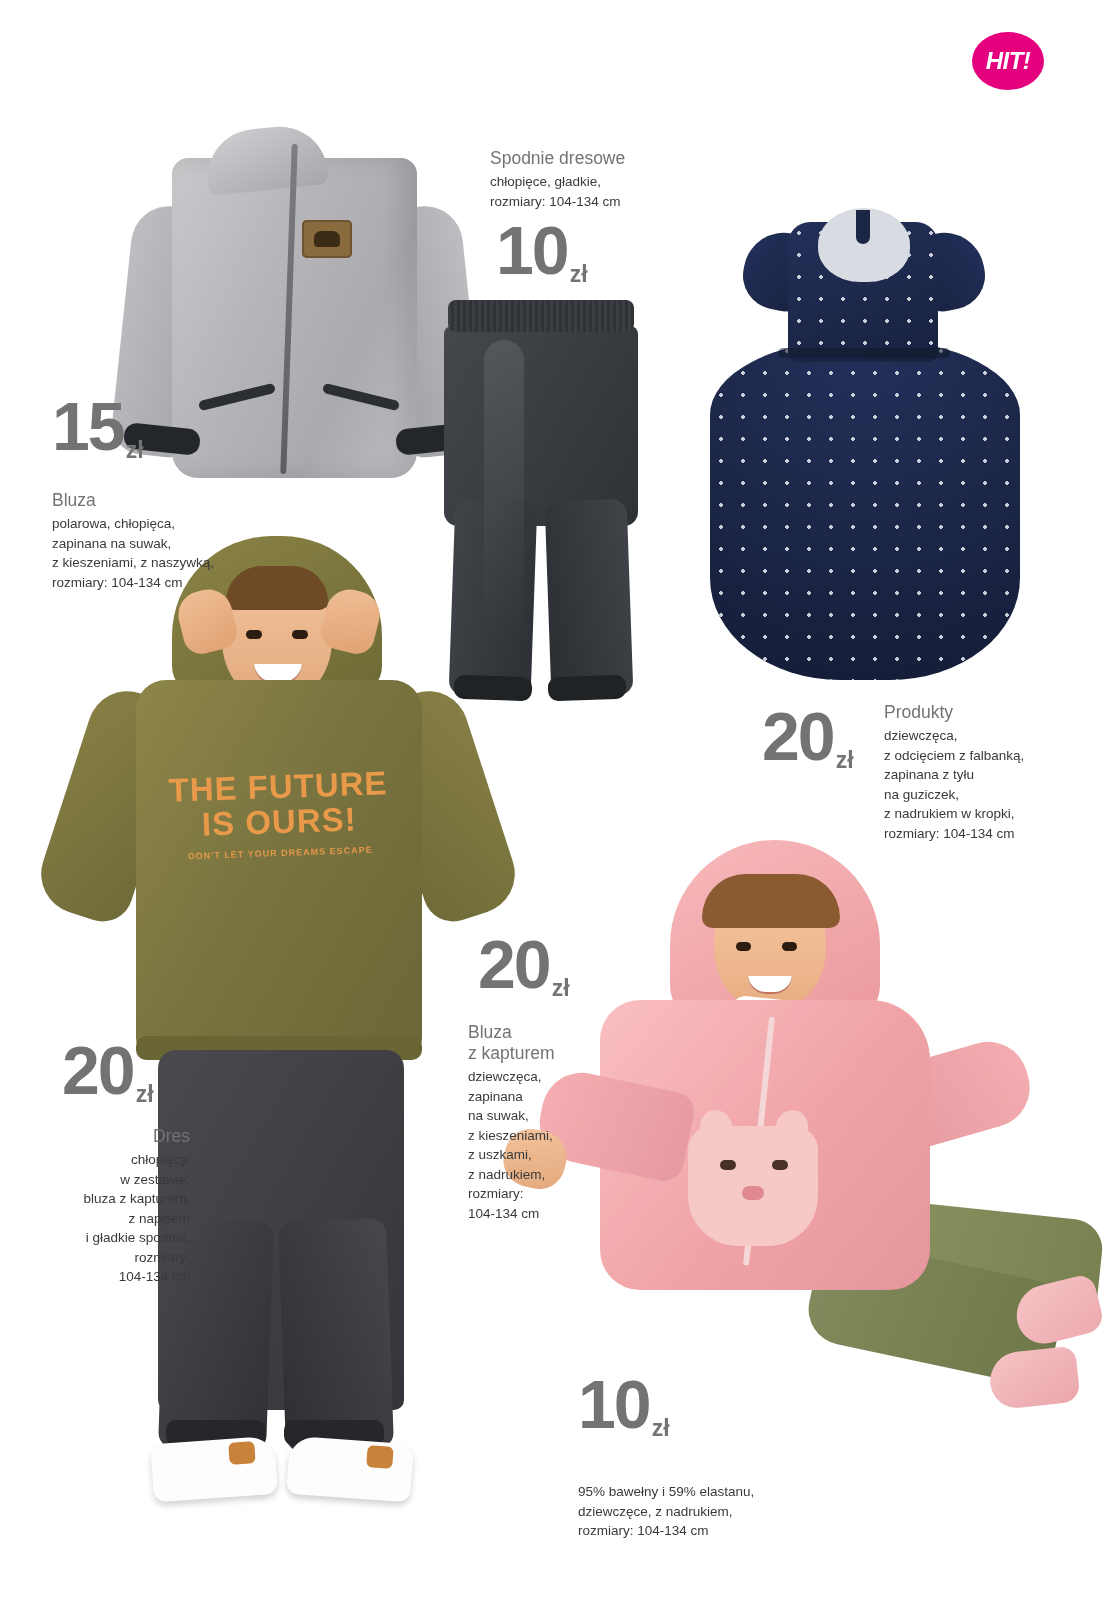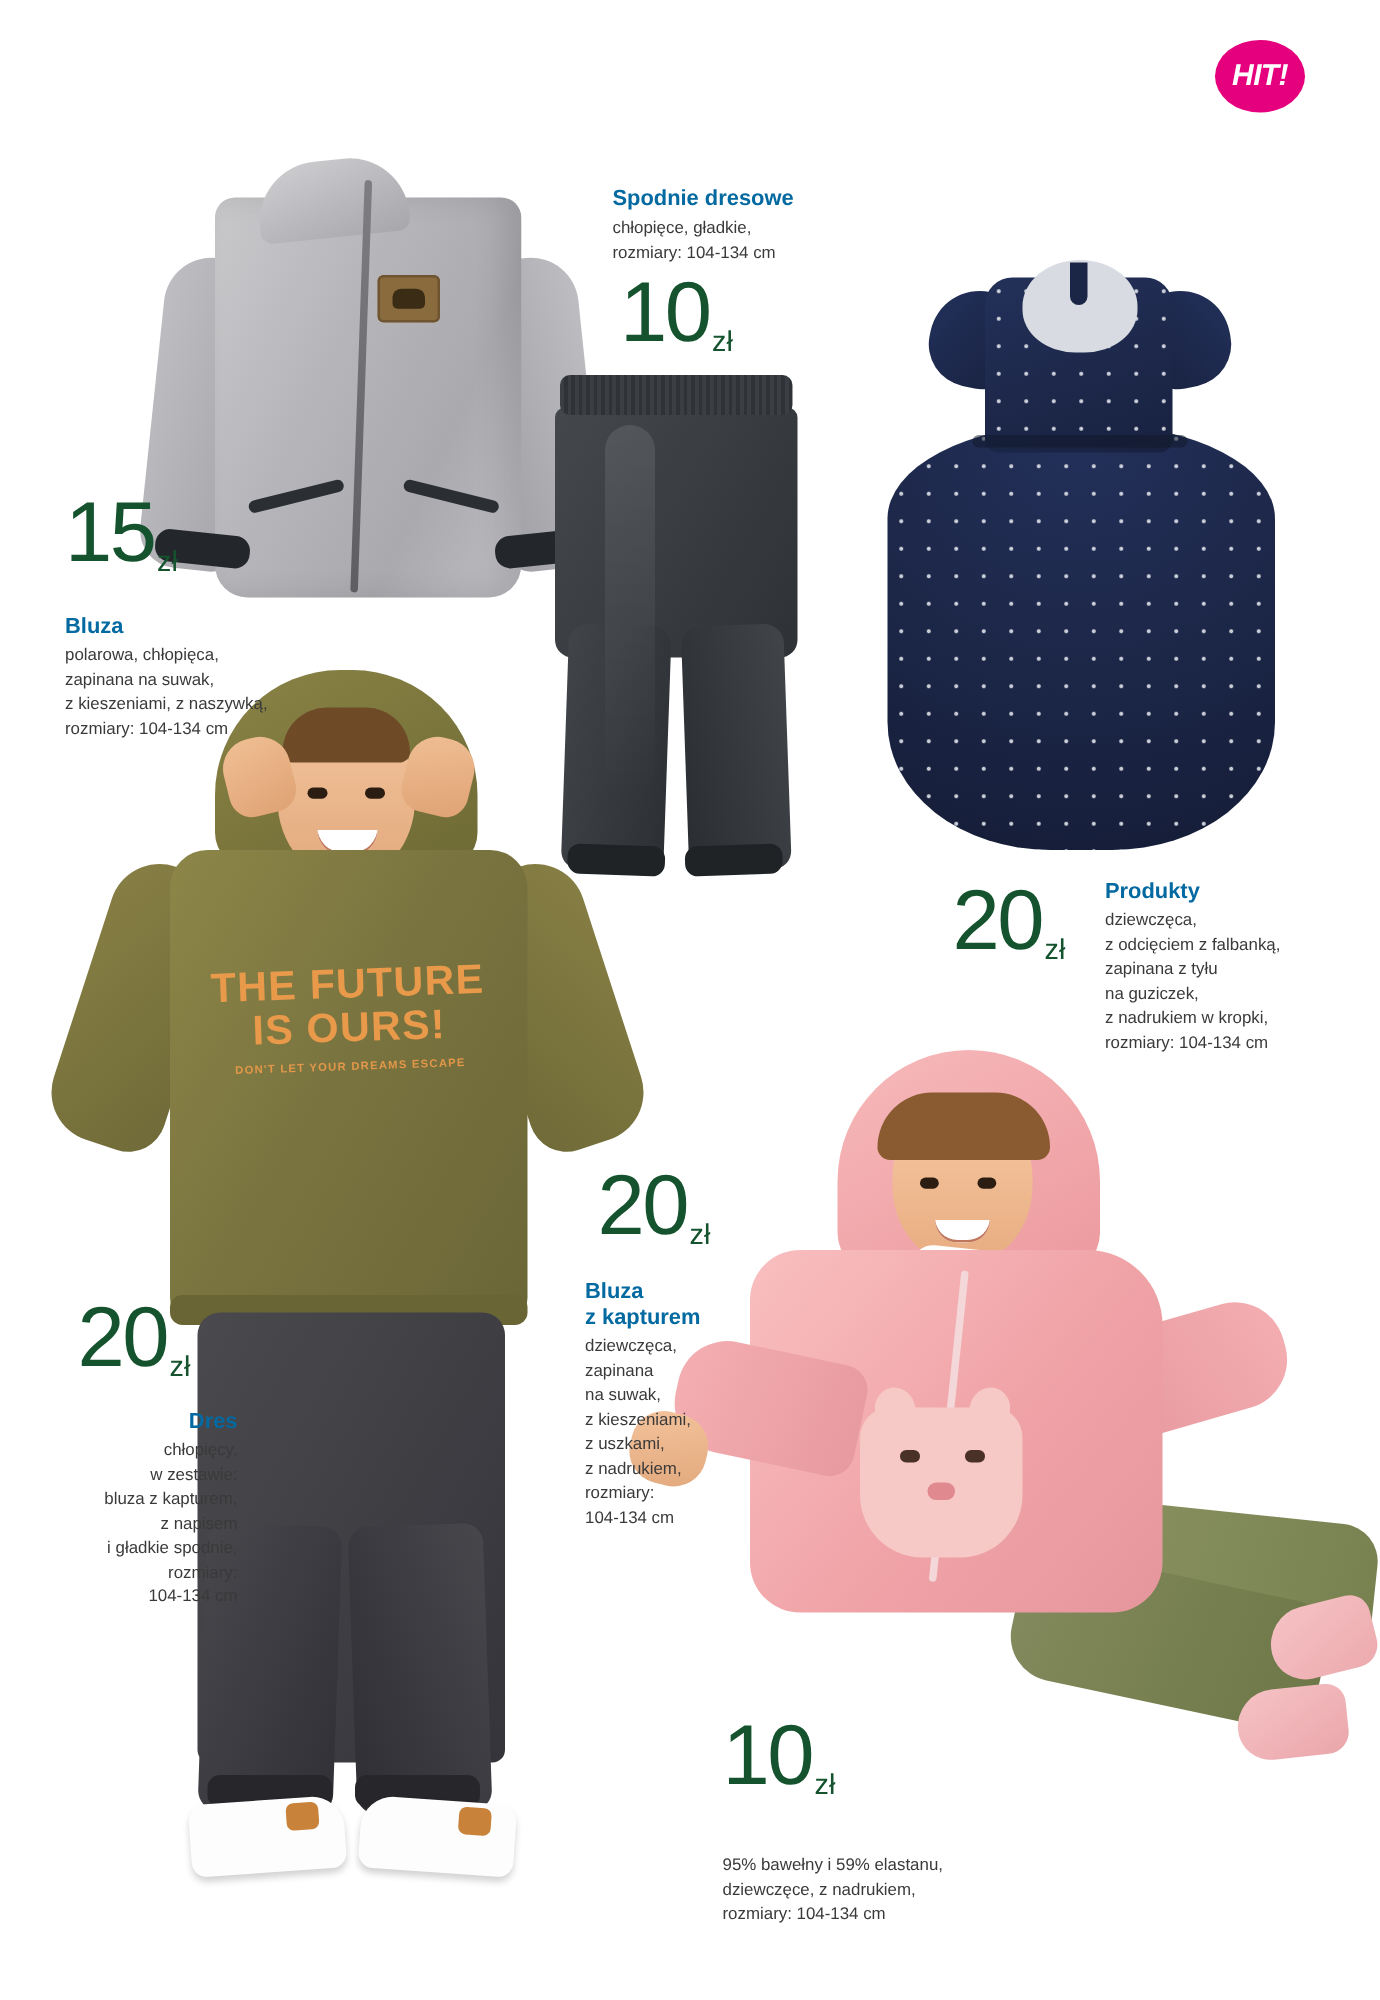--- a/index.html
+++ b/index.html
@@ -16,27 +16,27 @@
     position:absolute;left:0;top:48px;width:960px;text-align:right;
     font-size:17.5px;font-weight:bold;color:#e5007d;letter-spacing:.1px;
   }
   .hit-badge{
     position:absolute;left:972px;top:32px;width:72px;height:58px;border-radius:50%;
     background:#e5007d;color:#fff;font-size:24px;font-weight:bold;font-style:italic;
     display:flex;align-items:center;justify-content:center;letter-spacing:-.5px;
   }
 
   
-  .price{position:absolute;color:#14532d;font-weight:normal;line-height:.85;white-space:nowrap;}
+  .price{position:absolute;color:#737373;font-weight:bold;line-height:.85;white-space:nowrap;}
   .price .num{font-size:68px;letter-spacing:-2px;}
   .price .cur{font-size:23px;vertical-align:baseline;position:relative;top:8px;left:2px;}
 
   
   .block{position:absolute;}
-  .block .t{font-size:17.5px;font-weight:bold;color:#0369a1;line-height:1.2;margin-bottom:3px;}
+  .block .t{font-size:17.5px;font-weight:normal;color:#737373;line-height:1.2;margin-bottom:3px;}
   .block .d{font-size:13.5px;color:#3a3a3a;line-height:1.45;white-space:pre-line;}
   .block.right{text-align:right;}
 
   
   .watermark{
     position:absolute;left:470px;top:742px;width:250px;text-align:center;
     color:#ddd9d2;font-size:30px;font-weight:bold;line-height:1.1;opacity:.85;
     letter-spacing:.5px;pointer-events:none;
   }
 

